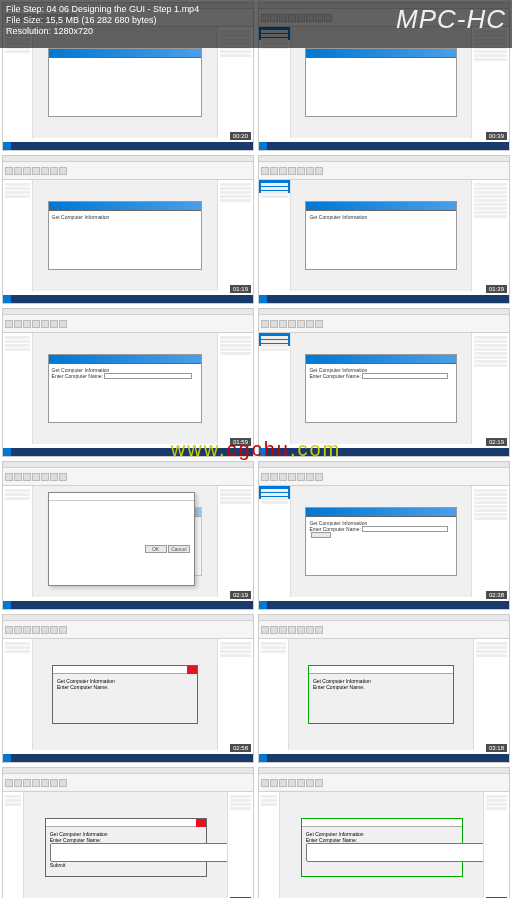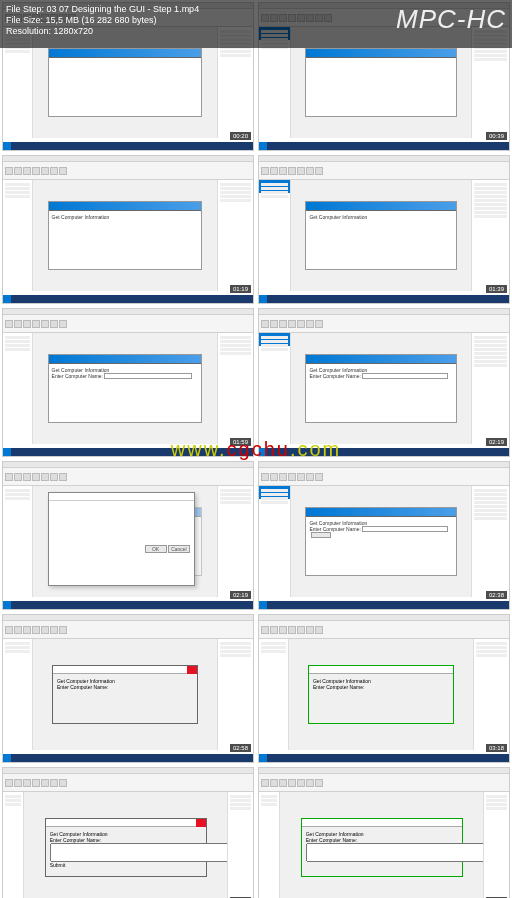--- a/index.html
+++ b/index.html
@@ -36,21 +36,21 @@
 .wm .y { color: #cccc00; }
 .wm .r { color: #cc0000; }
 .prop-lines { padding: 2px; }
 .prop-lines div { height: 3px; background: #eee; margin: 1px 0; }
 </style>
 </head>
 <body>
 
 <div class="header">
   <div class="header-left">
-    <div><span>File Step:</span> <span>03 07 Designing the GUI - Step 1.mp4</span></div>
+    <div><span>File Step:</span> <span>04 06 Designing the GUI - Step 1.mp4</span></div>
     <div><span>File Size:</span> <span>15,5 MB (16 282 680 bytes)</span></div>
     <div><span>Resolution:</span> <span>1280x720</span></div>
   </div>
   <div class="header-right">MPC-HC</div>
 </div>
 
 <div class="wm">
   <span class="y">www.</span><span class="r">cgchu</span><span class="y">.com</span>
 </div>
 

